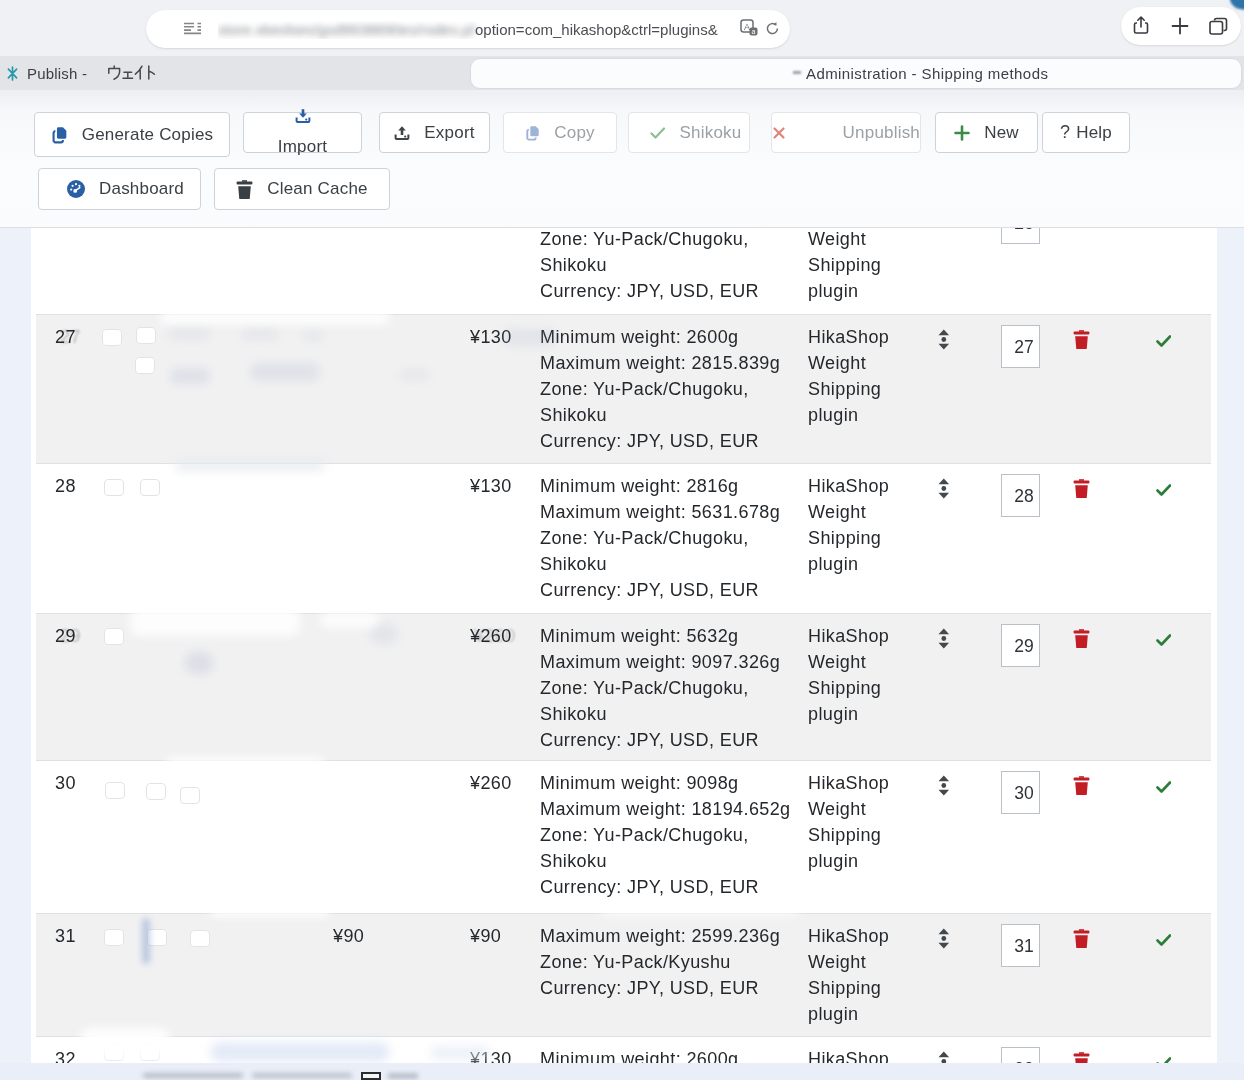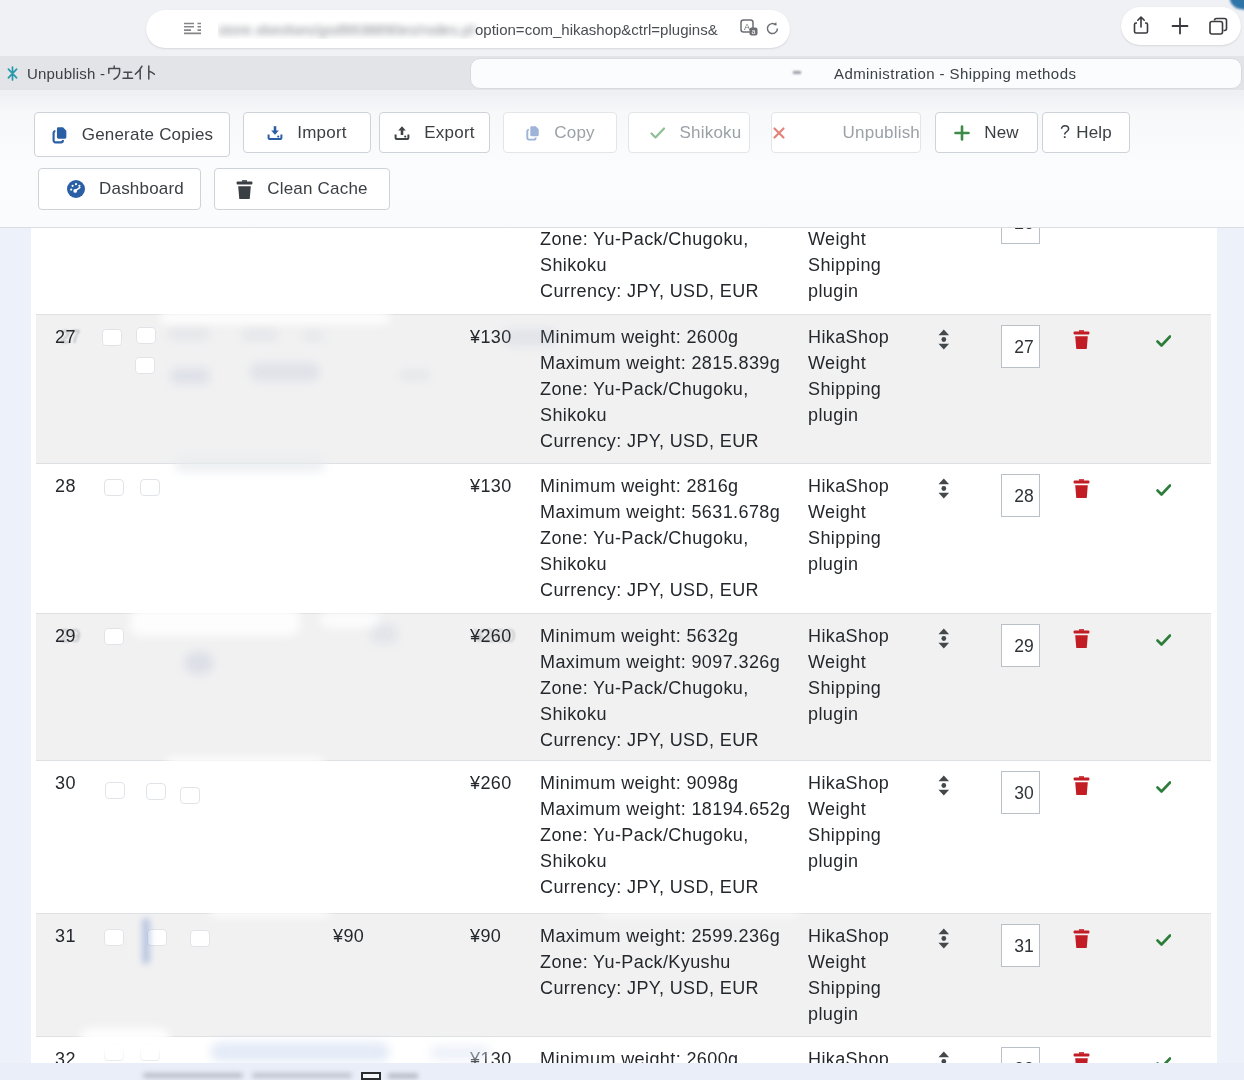--- a/index.html
+++ b/index.html
@@ -274,21 +274,21 @@
 
 <div class="btn" style="left:34px;top:112px;width:196px;height:45px;">
       <svg class="abs" style="" width="17" height="18" viewBox="0 0 17 18">
         <g transform="scale(1.12)">
           <path d="M6.6 1.2 h4.1 l3.0 3.0 V10 a1.3 1.3 0 0 1 -1.3 1.3 H6.6 a1.3 1.3 0 0 1 -1.3 -1.3 V2.5 a1.3 1.3 0 0 1 1.3 -1.3 z" fill="#2a5fa5" opacity="1.0"></path>
 <path d="M3.9 4.6 a1.6 1.6 0 0 0 -1.6 1.6 V13 a1.6 1.6 0 0 0 1.6 1.6 H9 a1.6 1.6 0 0 0 1.6 -1.6 v-.6" fill="none" stroke="#2a5fa5" stroke-width="1.9" opacity="1.0"></path>
         </g>
       </svg>
       <span>Generate Copies</span>
     </div>
-<div class="btn" style="left:243px;top:112px;width:128px;height:41px;">
+<div class="btn" style="left:243px;top:112px;width:119px;height:41px;flex-direction:column;">
       <svg class="abs" style="" width="16" height="15" viewBox="0 0 16 15">
         <path d="M8 1.2 v7" stroke="#2a5fa5" stroke-width="2.6" fill="none"></path>
 <path d="M4.2 5.6 L8 9.8 L11.8 5.6 z" fill="#2a5fa5"></path>
 <path d="M1.6 9.5 v3.2 a1.4 1.4 0 0 0 1.4 1.4 h10 a1.4 1.4 0 0 0 1.4 -1.4 V9.5" fill="none" stroke="#2a5fa5" stroke-width="2"></path>
 <circle cx="11.2" cy="11.6" r="1.1" fill="#2a5fa5"></circle>
       </svg>
       <span>Import</span>
     </div>
 <div class="btn" style="left:379px;top:112px;width:111px;height:41px;">
       <svg class="abs" style="" width="16" height="15" viewBox="0 0 16 15">
@@ -385,25 +385,25 @@
 <svg class="abs" style="left:1208px;top:16px;" width="22" height="20" viewBox="0 0 22 20">
       <path d="M6.5 4.5 a2 2 0 0 1 2 -2 h8 a2 2 0 0 1 2 2 v8 a2 2 0 0 1 -2 2 h-1" fill="none" stroke="#3a3a3f" stroke-width="1.6"></path>
 <rect x="2" y="5.5" width="12.5" height="12.5" rx="2" fill="none" stroke="#3a3a3f" stroke-width="1.6"></rect>
     </svg>
 <div class="abs" style="left:1229px;top:-5px;width:22px;height:14px;background:#2e74a8;border-radius:0 0 0 12px;filter:blur(1.2px);transform:rotate(8deg);"></div>
 <svg class="abs" style="left:5px;top:66px;" width="15" height="15" viewBox="0 0 15 15">
       <g stroke="#2898ab" stroke-width="1.7" stroke-linecap="round">
 <path d="M7.5 1 V14 M3.4 3.2 L11.6 11.8 M11.6 3.2 L3.4 11.8"></path>
       </g>
     </svg>
-<div class="abs" style="left:27px;top:65px;font-size:15px;color:#3c4043;letter-spacing:.2px;">Unpublish -</div>
+<div class="abs" style="left:27px;top:65px;font-size:15px;color:#3c4043;letter-spacing:.2px;">Publish -</div>
 <svg class="abs" style="left:108px;top:65px;" width="52" height="16" viewBox="0 0 52 16">
       <g stroke="#45494e" stroke-width="1.5" fill="none" stroke-linecap="round">
 <path d="M6.2 1 v2.6 M0.8 3.6 h10.8 M0.8 3.6 v4.6 M11.6 3.6 v3.2 q-0.4 5.2 -5.6 7.4"></path>
 <path d="M16 7.2 h7.6 M19.8 7.2 v6 M15 13.2 h9.6"></path>
 <path d="M34 1.2 q-2.6 5.2 -6.6 8 M32.2 5 v9"></path>
 <path d="M40.8 1 v13 M40.8 6.2 q3.4 0.8 5.6 3"></path>
 </g>
     </svg>
 <div class="abs" style="left:470px;top:58px;width:772px;height:31px;background:#fbfcfe;
 border:1px solid #d8dade;border-radius:10px;"></div>
 <div class="abs" style="left:793px;top:71px;width:8px;height:2.5px;background:#9aa0a6;filter:blur(1px);"></div>
-<div class="abs" style="left:806px;top:65px;font-size:15px;color:#3b4045;letter-spacing:.42px;margin-left:28px;">Administration - Shipping methods</div>
+<div class="abs" style="left:806px;top:65px;font-size:15px;color:#3b4045;letter-spacing:.42px;">Administration - Shipping methods</div>
 </div>
 </body></html>

